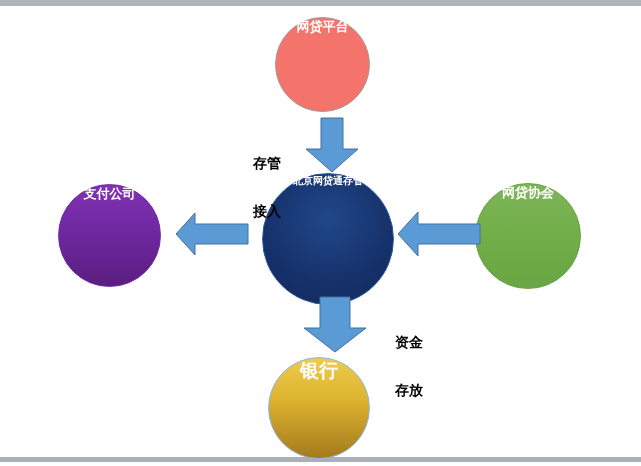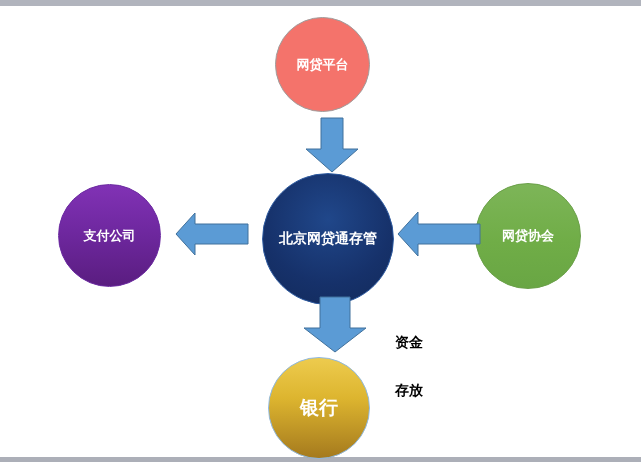--- a/index.html
+++ b/index.html
@@ -5,31 +5,31 @@
   html,body{margin:0;padding:0;background:#fff;}
   .scene{
     position:relative;width:641px;height:466px;background:#ffffff;
     font-family:"Liberation Sans","DejaVu Sans",sans-serif;
     overflow:hidden;
   }
   .bar-top{position:absolute;left:0;top:0;width:641px;height:6px;background:#b1b4bd;}
   .bar-bottom{position:absolute;left:0;top:457px;width:641px;height:5px;background:#acafb8;}
   .node{
     position:absolute;border-radius:50%;
-    display:flex;align-items:center;justify-content:center;
+    display:flex;align-items:flex-start;justify-content:center;
     color:#ffffff;font-weight:bold;text-align:center;
   }
   .node-platform{
     left:275px;top:17px;width:93px;height:93px;
     background:#f4736b;border:1px solid #9e9e9e;font-size:13px;
   }
   .node-hub{
     left:262px;top:173px;width:130px;height:130px;
     background:radial-gradient(circle at 50% 35%, #20478a 0%, #16316a 60%, #122a5a 100%);
-    border:1px solid #2d5aa0;font-size:14px;
+    border:1px solid #2d5aa0;font-size:10px;
   }
   .node-payment{
     left:58px;top:184px;width:101px;height:101px;
     background:linear-gradient(180deg,#8132b5 0%,#6f28a0 45%,#5a1d80 100%);
     border:1px solid #6a28a0;font-size:13px;
   }
   .node-association{
     left:475px;top:183px;width:104px;height:104px;
     background:linear-gradient(180deg,#7db558 0%,#70ad47 55%,#69a644 100%);
     border:1px solid #6aa048;font-size:13px;
@@ -100,20 +100,24 @@
       <polygon points="1,22 20,1 20,12 73,12 73,32 20,32 20,43"></polygon>
     </svg>
   </div>
 
   <div class="arrow arrow-deposit">
     <svg width="64" height="57" viewBox="0 0 64 57">
       <polygon points="17,1 47,1 47,32 63,32 32,56 1,32 17,32"></polygon>
     </svg>
   </div>
 
+  <div class="edge-label label-custody">
+    <div>存管</div>
+    <div>接入</div>
+  </div>
 
 
 
   <div class="edge-label label-deposit">
     <div>资金</div>
     <div>存放</div>
   </div>
 
 </div>
 

